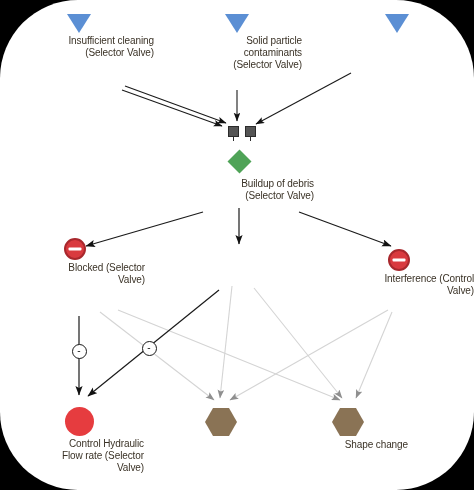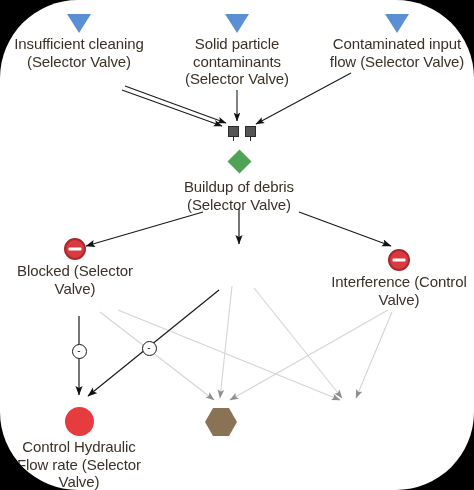--- a/index.html
+++ b/index.html
@@ -26,24 +26,24 @@
     position: absolute;
     left: 0;
     top: 0;
     width: 474px;
     height: 490px;
     pointer-events: none;
   }
   .node {
     position: absolute;
     transform: translateX(-50%);
-    text-align: center;
+    text-align: right;
     line-height: 1.18;
     color: #3a3226;
-    font-size: 15px;
+    font-size: 10px;
     letter-spacing: -0.1px;
   }
   .node .glyph {
     display: block;
     margin: 0 auto 2px auto;
     position: relative;
   }
   .node .label {
     display: block;
     white-space: pre-line;
@@ -201,22 +201,20 @@
 
   <div class="node" style="left:237px; top:14px; width:130px;">
     <span class="glyph g-triangle-down"></span>
     <span class="label">Solid particle
 contaminants
 (Selector Valve)</span>
   </div>
 
   <div class="node" style="left:397px; top:14px; width:150px;">
     <span class="glyph g-triangle-down"></span>
-    <span class="label">Contaminated input
-flow  (Selector Valve)</span>
   </div>
 
   <div class="node" style="left:239px; top:153px; width:150px;">
     <span class="glyph g-diamond"></span>
     <span class="label">Buildup of debris
 (Selector Valve)</span>
   </div>
 
   <div class="node" style="left:75px; top:238px; width:140px;">
     <span class="glyph g-noentry"></span>
@@ -235,14 +233,18 @@
     <span class="glyph g-circle-red"></span>
     <span class="label">Control Hydraulic
 Flow rate  (Selector
 Valve)</span>
   </div>
 
   <div class="node" style="left:221px; top:407px; width:120px;">
     <span class="glyph g-hexagon"></span>
   </div>
 
+  <div class="node" style="left:348px; top:407px; width:120px;">
+    <span class="glyph g-hexagon"></span>
+    <span class="label">Shape change</span>
+  </div>
 
 </div>
 
 </body></html>

